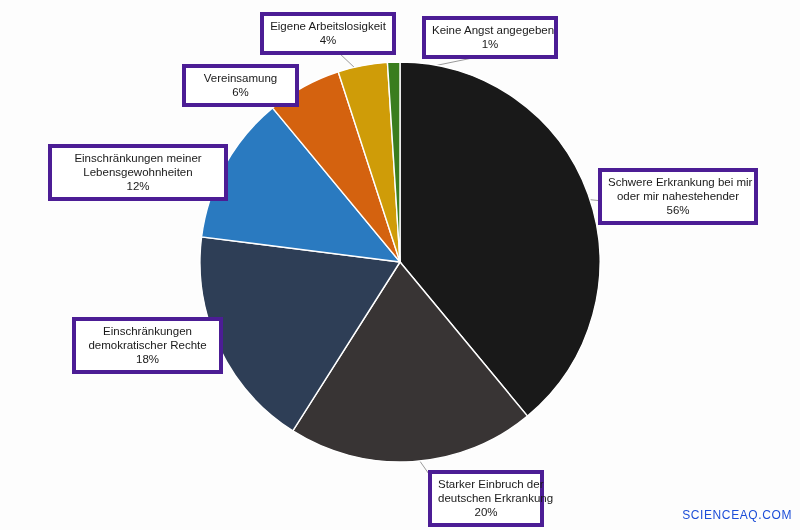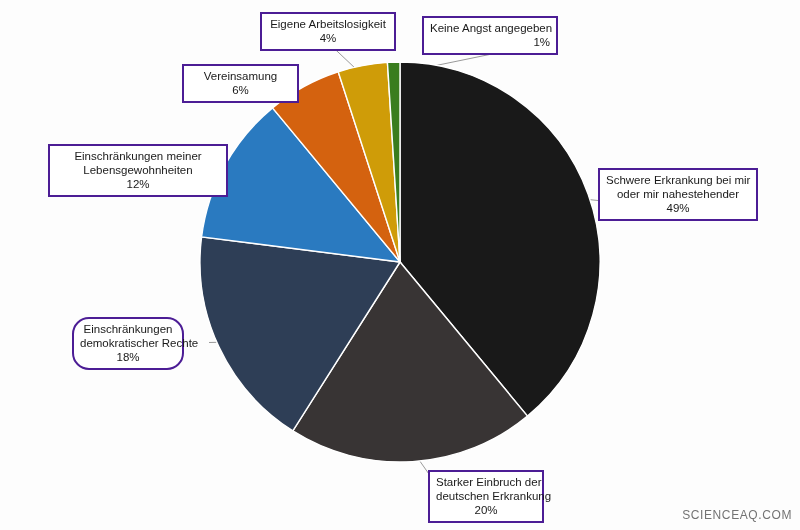--- a/index.html
+++ b/index.html
@@ -24,42 +24,42 @@
     position: absolute;
     left: 0;
     top: 0;
     width: 800px;
     height: 530px;
     display: block;
   }
   .callout-box {
     position: absolute;
     background: #ffffff;
-    border: 2px solid #4c1d95;
+    border: 4px solid #4c1d95;
     font-size: 11.5px;
     line-height: 14px;
     color: #1a1a1a;
     text-align: center;
     padding: 3px 6px 4px 6px;
     box-sizing: border-box;
     white-space: nowrap;
   }
   .callout-label {
     display: block;
   }
   .callout-value {
     display: block;
   }
   .watermark {
     position: absolute;
     right: 8px;
     bottom: 8px;
     font-size: 12px;
     letter-spacing: 0.6px;
-    color: #737373;
+    color: #1d4ed8;
     font-family: "Liberation Sans", sans-serif;
     user-select: none;
   }
 </style>
 </head>
 <body>
 
 <div id="chart-root">
 
   <svg class="chart-svg" viewBox="0 0 800 530">
@@ -80,45 +80,45 @@
         <path d="M 400 262 L 272.52 107.90 A 200 200 0 0 1 338.20 71.79 Z" fill="#d4620f" stroke="#ffffff" stroke-width="1.4"></path>
         <path d="M 400 262 L 338.20 71.79 A 200 200 0 0 1 387.44 62.39 Z" fill="#cf9c08" stroke="#ffffff" stroke-width="1.4"></path>
         <path d="M 400 262 L 387.44 62.39 A 200 200 0 0 1 400.00 62.00 Z" fill="#3a7d1e" stroke="#ffffff" stroke-width="1.4"></path>
       </g>
   </svg>
 
   <div id="callout-layer">
       <div class="callout-box" style="left: 598px; top: 168px; width: 160px;">
         <span class="callout-label">Schwere Erkrankung bei mir</span>
         <span class="callout-label">oder mir nahestehender</span>
-        <span class="callout-value">49%</span>
+        <span class="callout-value">56%</span>
       </div>
       <div class="callout-box" style="left: 428px; top: 470px; width: 116px;">
         <span class="callout-label">Starker Einbruch der</span>
         <span class="callout-label">deutschen Erkrankung</span>
         <span class="callout-value">20%</span>
       </div>
-      <div class="callout-box" style="left: 72px; top: 317px; width: 112px; border-radius: 17px;">
+      <div class="callout-box" style="left: 72px; top: 317px; width: 151px;">
         <span class="callout-label">Einschränkungen</span>
         <span class="callout-label">demokratischer Rechte</span>
         <span class="callout-value">18%</span>
       </div>
       <div class="callout-box" style="left: 48px; top: 144px; width: 180px;">
         <span class="callout-label">Einschränkungen meiner</span>
         <span class="callout-label">Lebensgewohnheiten</span>
         <span class="callout-value">12%</span>
       </div>
       <div class="callout-box" style="left: 182px; top: 64px; width: 117px;">
         <span class="callout-label">Vereinsamung</span>
         <span class="callout-value">6%</span>
       </div>
       <div class="callout-box" style="left: 260px; top: 12px; width: 136px;">
         <span class="callout-label">Eigene Arbeitslosigkeit</span>
         <span class="callout-value">4%</span>
       </div>
-      <div class="callout-box" style="left: 422px; top: 16px; width: 136px; text-align: right;">
+      <div class="callout-box" style="left: 422px; top: 16px; width: 136px;">
         <span class="callout-label">Keine Angst angegeben</span>
         <span class="callout-value">1%</span>
       </div>
     </div>
 
   <div class="watermark">SCIENCEAQ.COM</div>
 </div>
 
 </body></html>

